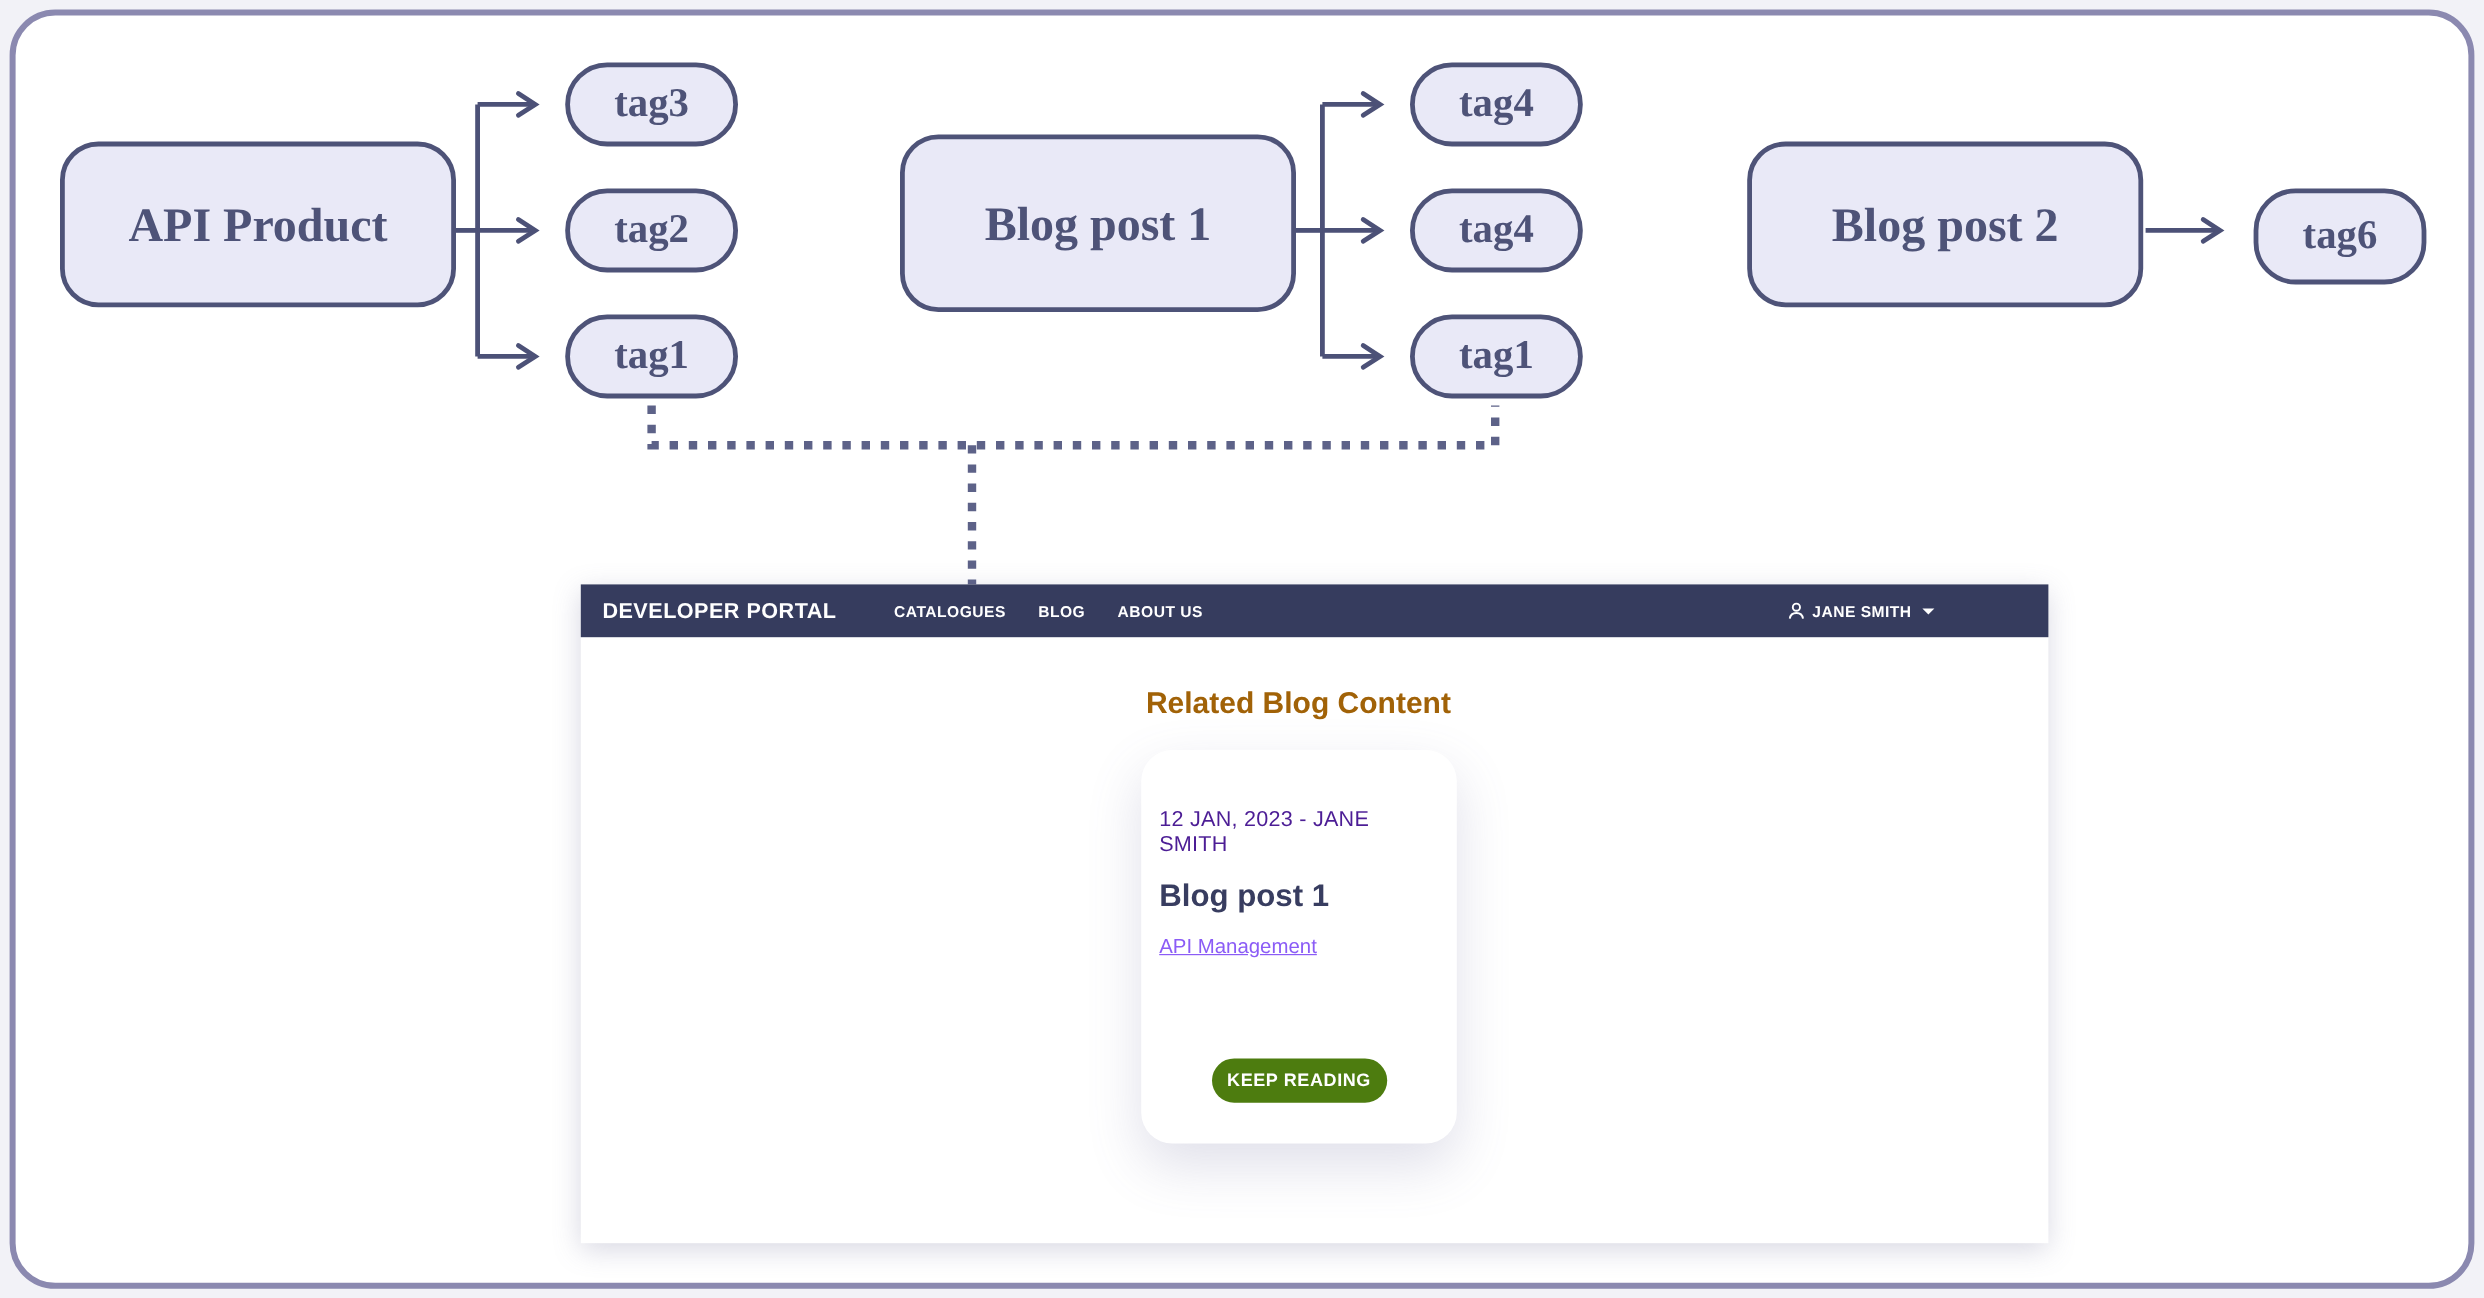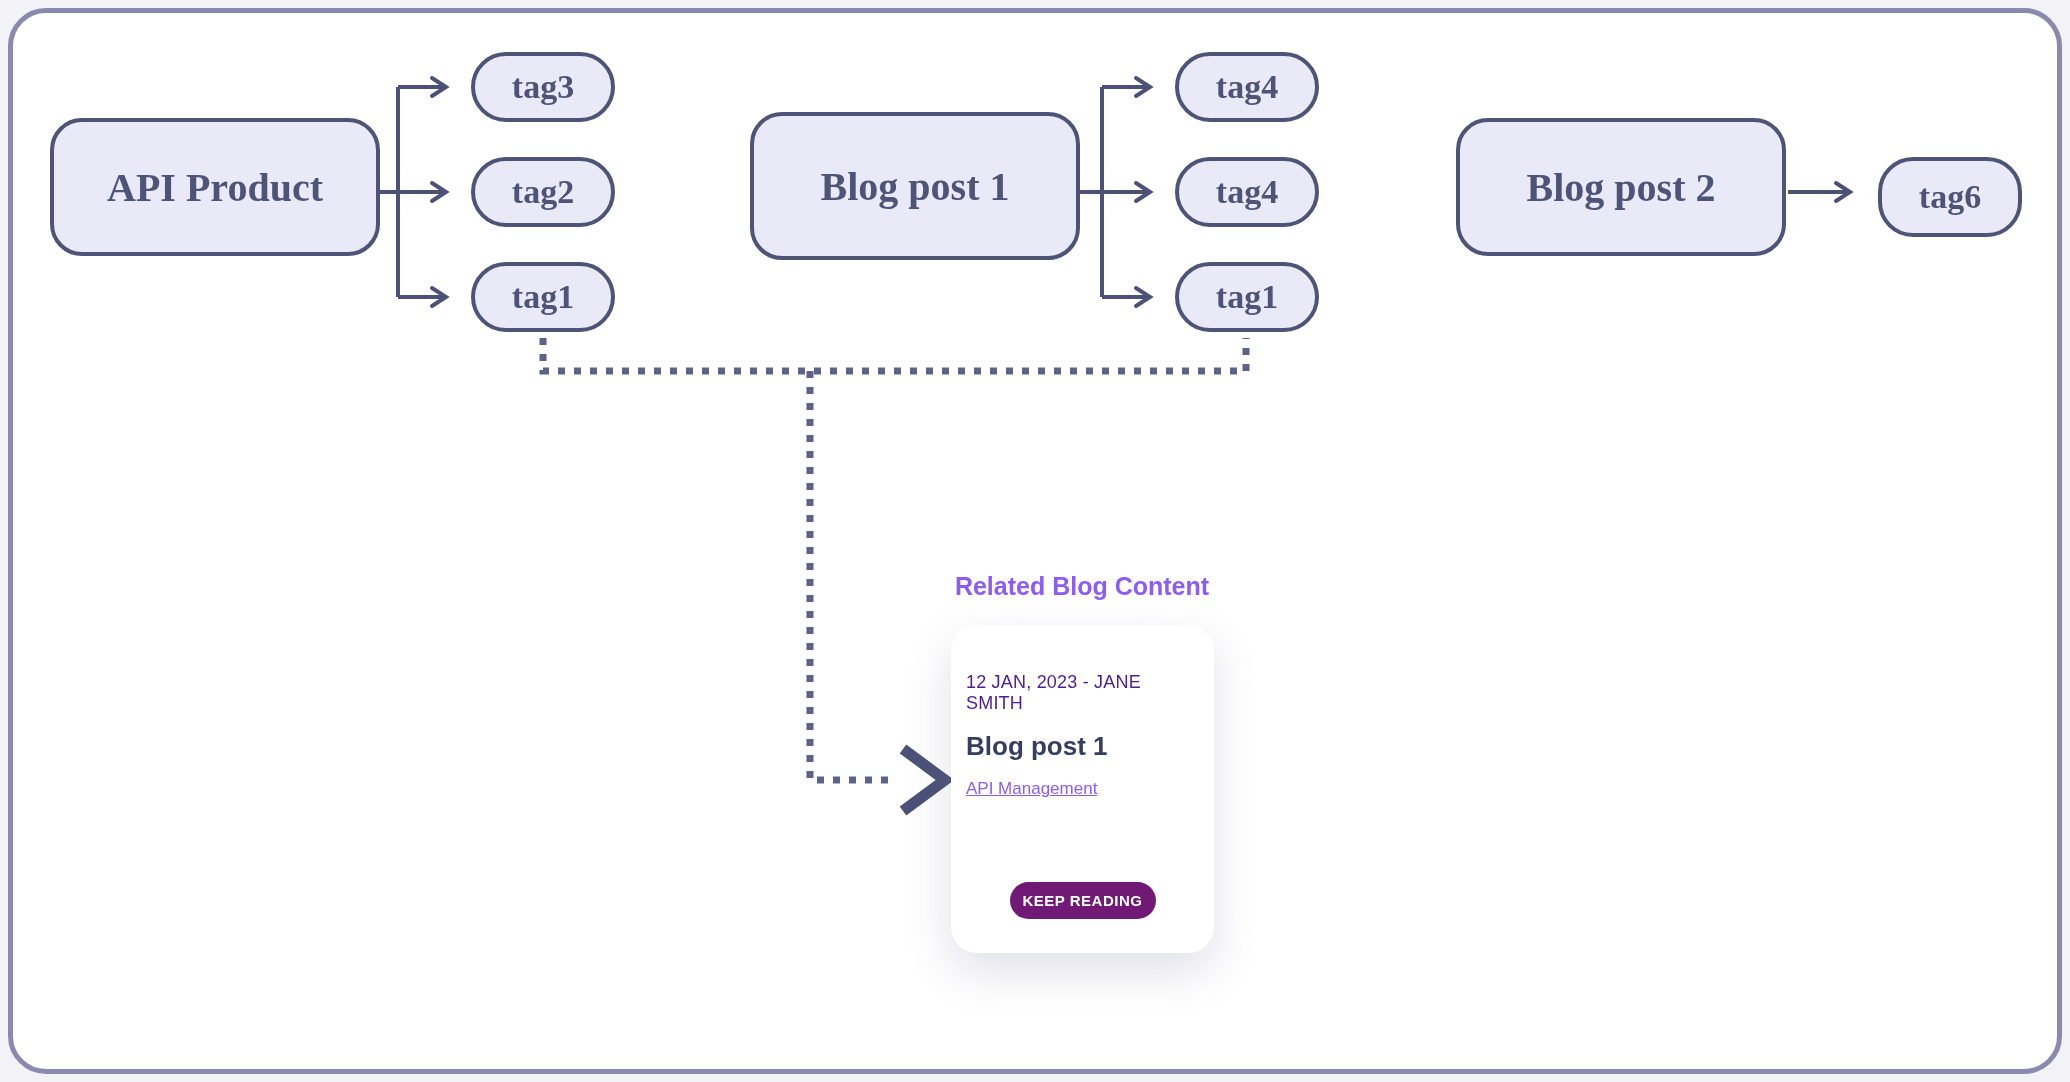--- a/index.html
+++ b/index.html
@@ -21,29 +21,29 @@
   .navbar{display:flex;align-items:center;height:44px;background:#363c5e;color:#ffffff;
           padding:0 0 0 18px;box-sizing:border-box;}
   .brand{font-size:18px;font-weight:700;letter-spacing:.4px;margin-right:48px;white-space:nowrap;}
   .navlinks{display:flex;gap:27px;}
   .navlink{font-size:13px;font-weight:700;letter-spacing:.4px;cursor:pointer;white-space:nowrap;}
   .userbox{margin-left:auto;margin-right:95px;display:flex;align-items:center;gap:5px;cursor:pointer;}
   .username{font-size:13px;font-weight:700;letter-spacing:.4px;white-space:nowrap;}
   .caret{width:0;height:0;border-left:5px solid transparent;border-right:5px solid transparent;
          border-top:5px solid #ffffff;margin-left:4px;}
   .section-title{position:absolute;left:882px;top:572px;width:400px;text-align:center;
-                 font-size:25px;font-weight:600;color:#8b5cf6;}
+                 font-size:25px;font-weight:600;color:#a16207;}
   .card{position:absolute;left:951px;top:625px;width:263px;height:328px;background:#ffffff;
         border-radius:26px;box-shadow:0 18px 45px rgba(100,100,150,0.20);box-sizing:border-box;
         padding:47px 14px 0 15px;}
   .card-meta{font-size:18px;color:#4c1d95;letter-spacing:.2px;}
   .card-title{margin-top:17px;font-size:26px;font-weight:700;color:#383d60;}
   .card-taglink{margin-top:17px;font-size:17px;color:#8b5cf6;cursor:pointer;text-decoration:underline;}
   .card-btn{position:absolute;left:50%;transform:translateX(-50%);top:257px;width:146px;height:37px;
-            background:#701a75;border:none;border-radius:19px;color:#ffffff;font-family:"Liberation Sans",sans-serif;
+            background:#4d7c0f;border:none;border-radius:19px;color:#ffffff;font-family:"Liberation Sans",sans-serif;
             font-size:15px;font-weight:700;letter-spacing:.5px;display:flex;align-items:center;
             justify-content:center;cursor:pointer;white-space:nowrap;}
 </style>
 </head>
 <body>
 
 <div id="stage">
   <div class="frame"></div>
 
   <svg class="overlay" viewBox="0 0 2070 1082">
@@ -108,20 +108,38 @@
     <span>tag1</span>
   </div>
 
   <div class="node big teal" style="left:1456px;top:118px;width:330px;height:138px;">
     <span>Blog post 2</span>
   </div>
   <div class="node tag teal" style="left:1878px;top:157px;width:144px;height:80px;">
     <span>tag6</span>
   </div>
 
+  <div class="panel">
+    <div class="navbar">
+      <div class="brand">DEVELOPER PORTAL</div>
+      <div class="navlinks">
+        <div class="navlink">CATALOGUES</div>
+        <div class="navlink">BLOG</div>
+        <div class="navlink">ABOUT US</div>
+      </div>
+      <div class="userbox">
+        <svg width="16" height="16" viewBox="0 0 16 16">
+          <circle cx="8" cy="5" r="3" fill="none" stroke="#ffffff" stroke-width="1.6"></circle>
+          <path d="M2.5 14.5 C3 10.8 6 9.8 8 9.8 C10 9.8 13 10.8 13.5 14.5" fill="none" stroke="#ffffff" stroke-width="1.6"></path>
+        </svg>
+        <span class="username">JANE SMITH</span>
+        <span class="caret"></span>
+      </div>
+    </div>
+  </div>
 
   <div class="section-title">Related Blog Content</div>
 
   <div class="card">
     <div class="card-meta">12 JAN, 2023 - JANE SMITH</div>
     <div class="card-title">Blog post 1</div>
     <div class="card-taglink">API Management</div>
     <button class="card-btn">KEEP READING</button>
   </div>
 </div>

